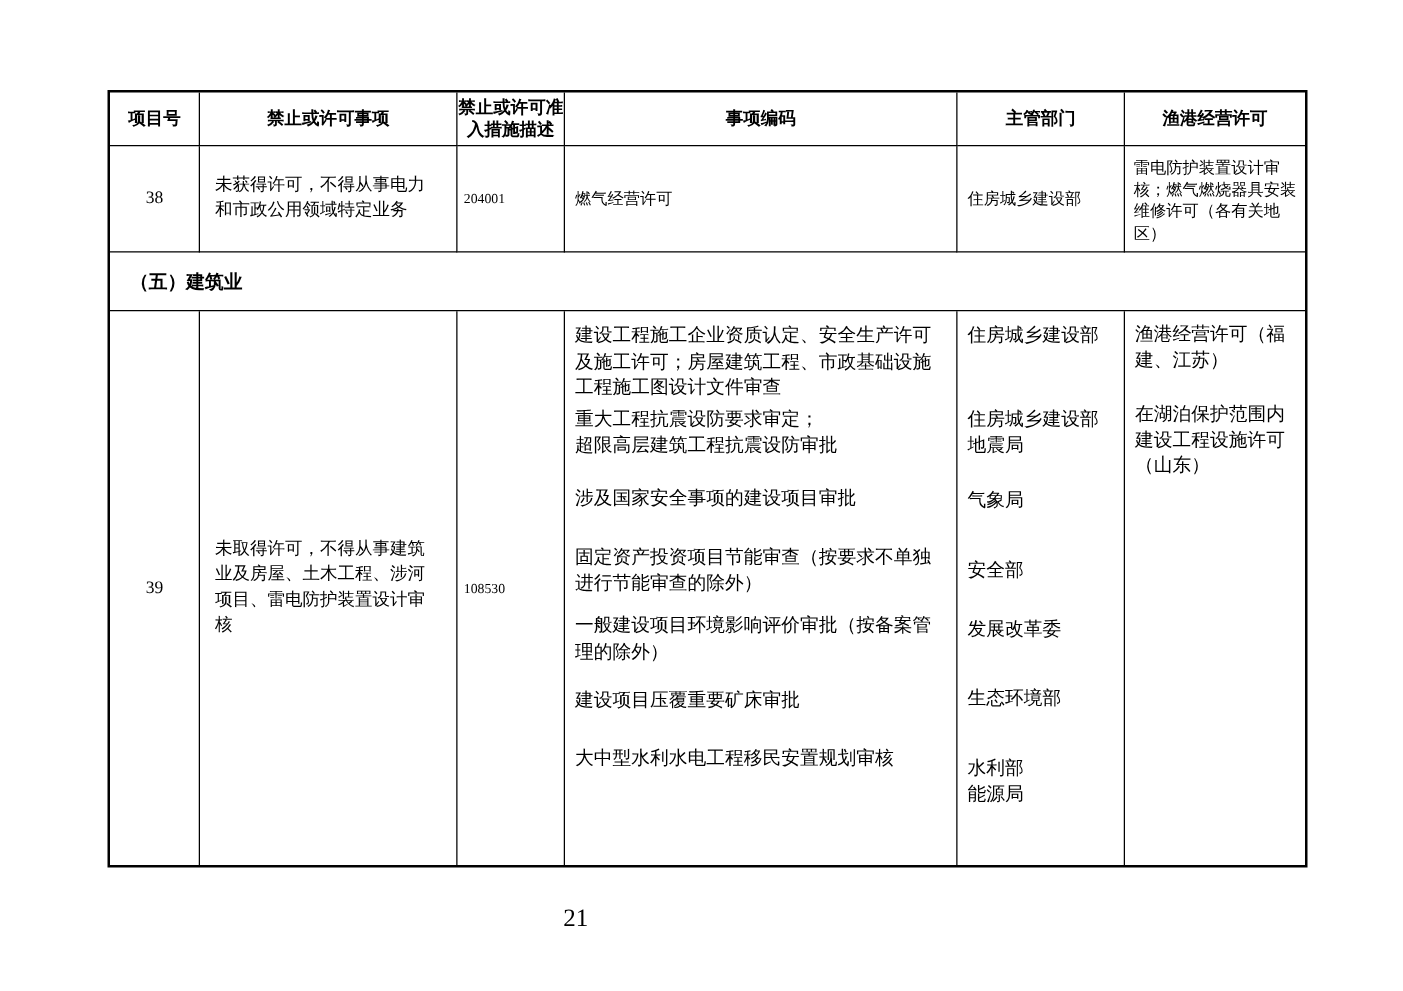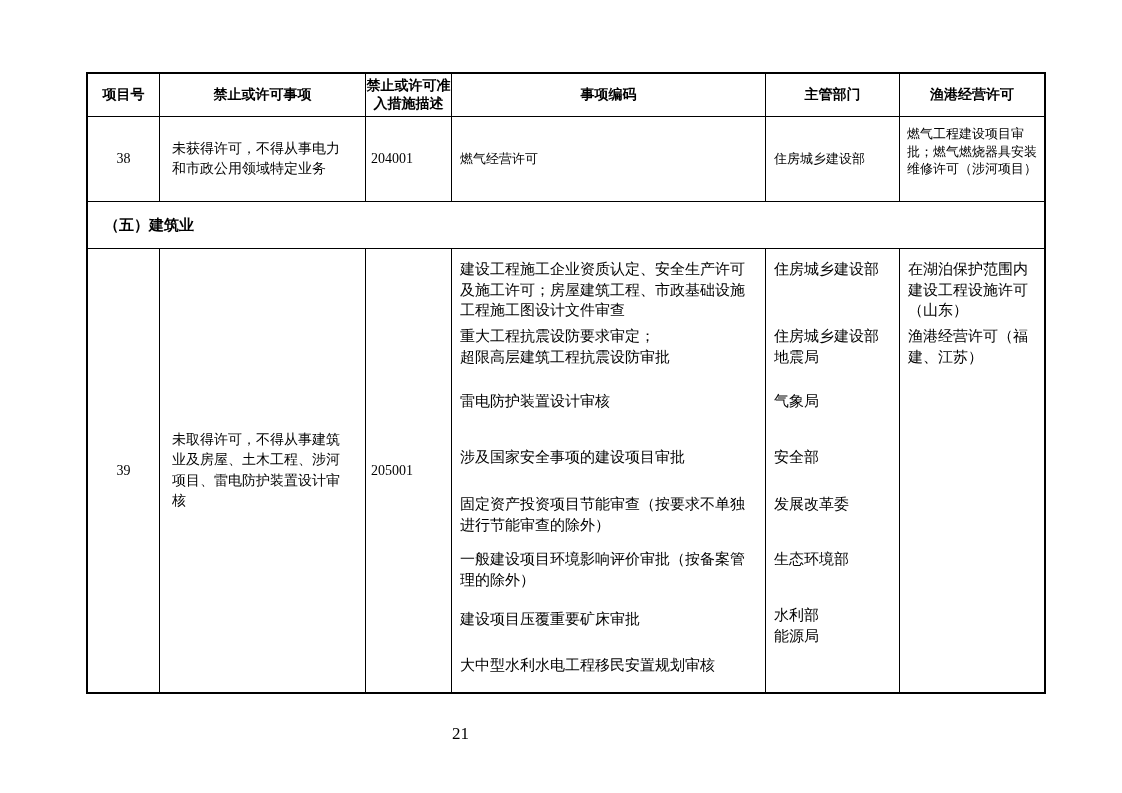--- a/index.html
+++ b/index.html
@@ -32,21 +32,21 @@
     height:43px;
     display:flex;align-items:center;justify-content:center;
     font-weight:bold;font-size:14px;
     text-align:center;
   }
   
   .r38{height:85px;}
   .center-v{display:flex;align-items:center;}
   .center-vh{display:flex;align-items:center;justify-content:center;}
   .item-cell{padding:4px 12px;font-size:14px;line-height:1.45;}
-  .code-cell{padding:4px 4px 4px 5px;font-size:14px;}
+  .code-cell{padding:4px 4px 4px 5px;font-size:11px;}
   .measure-text{padding:4px 8px;font-size:13px;line-height:1.35;}
   .dept-text{padding:4px 8px;font-size:13px;line-height:1.35;}
   .local-cell{padding:8px 7px;font-size:13px;line-height:1.35;}
   .num-cell{font-size:14px;}
   
   .section-cell{
     grid-column:1 / -1;
     height:47px;
     display:flex;align-items:center;
     padding-left:16px;
@@ -59,21 +59,21 @@
   .blk.h1{height:68px;}
   .blk.h2{height:63px;padding-top:9px;}
   .blk.h3{height:58px;padding-top:11px;}
   .blk.h4{height:47px;padding-top:9px;}
   .blk.h5{height:53px;padding-top:9px;}
   .blk.h6{height:60px;padding-top:11px;}
   .blk.h7{height:50px;padding-top:11px;}
   .blk.h8{height:44px;padding-top:7px;}
   .page-number{
     position:absolute;left:0;top:724px;width:921px;
-    text-align:center;font-size:17px;
+    text-align:center;font-size:20px;
   }
 </style>
 </head>
 <body>
 
 <div class="page">
 
   <div class="doc-table">
 
     <div class="cell hcell">项目号</div>
@@ -81,54 +81,53 @@
     <div class="cell hcell">禁止或许可准入措施描述</div>
     <div class="cell hcell">事项编码</div>
     <div class="cell hcell">主管部门</div>
     <div class="cell hcell last">渔港经营许可</div>
 
     <div class="cell r38 center-vh num-cell">38</div>
     <div class="cell r38 center-v item-cell">未获得许可，不得从事电力和市政公用领域特定业务</div>
     <div class="cell r38 center-v code-cell">204001</div>
     <div class="cell r38 center-v measure-text">燃气经营许可</div>
     <div class="cell r38 center-v dept-text">住房城乡建设部</div>
-    <div class="cell r38 last local-cell">燃气工程建设项目审批；燃气燃烧器具安装维修许可（涉河项目）</div>
+    <div class="cell r38 last local-cell">雷电防护装置设计审核；燃气燃烧器具安装维修许可（各有关地区）</div>
 
     <div class="cell section-cell last">（五）建筑业</div>
 
     <div class="cell r39 bottom center-vh num-cell">39</div>
     <div class="cell r39 bottom center-v item-cell">未取得许可，不得从事建筑业及房屋、土木工程、涉河项目、雷电防护装置设计审核</div>
-    <div class="cell r39 bottom center-v code-cell">205001</div>
+    <div class="cell r39 bottom center-v code-cell">108530</div>
 
     <div class="cell r39 bottom stack">
       <div class="blk h1">建设工程施工企业资质认定、安全生产许可及施工许可；房屋建筑工程、市政基础设施工程施工图设计文件审查</div>
       <div class="blk h2">重大工程抗震设防要求审定；
 超限高层建筑工程抗震设防审批</div>
-      <div class="blk h3">雷电防护装置设计审核</div>
       <div class="blk h4">涉及国家安全事项的建设项目审批</div>
       <div class="blk h5">固定资产投资项目节能审查（按要求不单独进行节能审查的除外）</div>
       <div class="blk h6">一般建设项目环境影响评价审批（按备案管理的除外）</div>
       <div class="blk h7">建设项目压覆重要矿床审批</div>
       <div class="blk h8">大中型水利水电工程移民安置规划审核</div>
     </div>
 
     <div class="cell r39 bottom stack">
       <div class="blk h1">住房城乡建设部</div>
       <div class="blk h2">住房城乡建设部
 地震局</div>
       <div class="blk h3">气象局</div>
       <div class="blk h4">安全部</div>
       <div class="blk h5">发展改革委</div>
       <div class="blk h6">生态环境部</div>
       <div class="blk h8">水利部
 能源局</div>
     </div>
 
     <div class="cell r39 bottom last stack">
+      <div class="blk h2">渔港经营许可（福建、江苏）</div>
       <div class="blk h1">在湖泊保护范围内建设工程设施许可（山东）</div>
-      <div class="blk h2">渔港经营许可（福建、江苏）</div>
     </div>
 
   </div>
 
   <div class="page-number">21</div>
 
 </div>
 
 </body></html>

